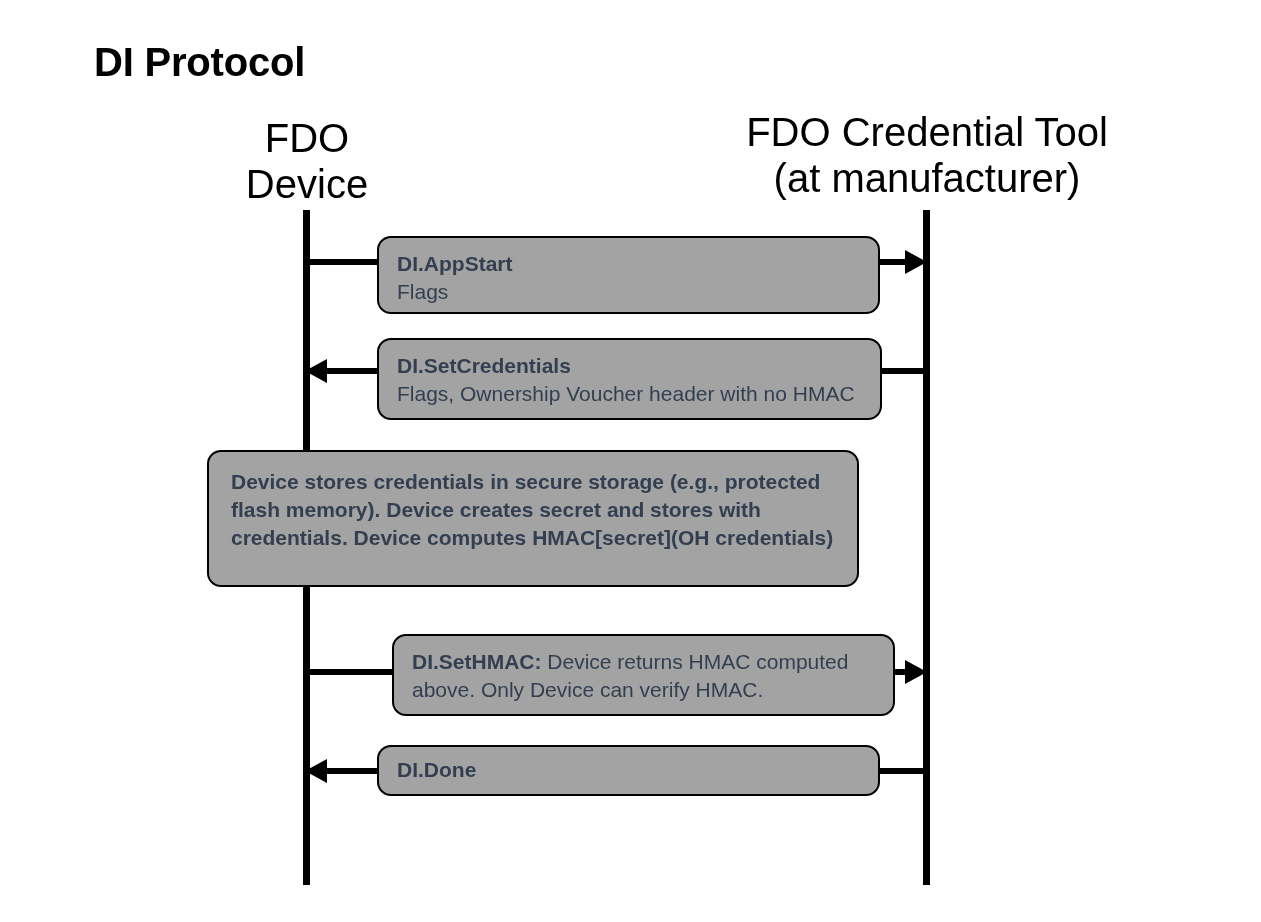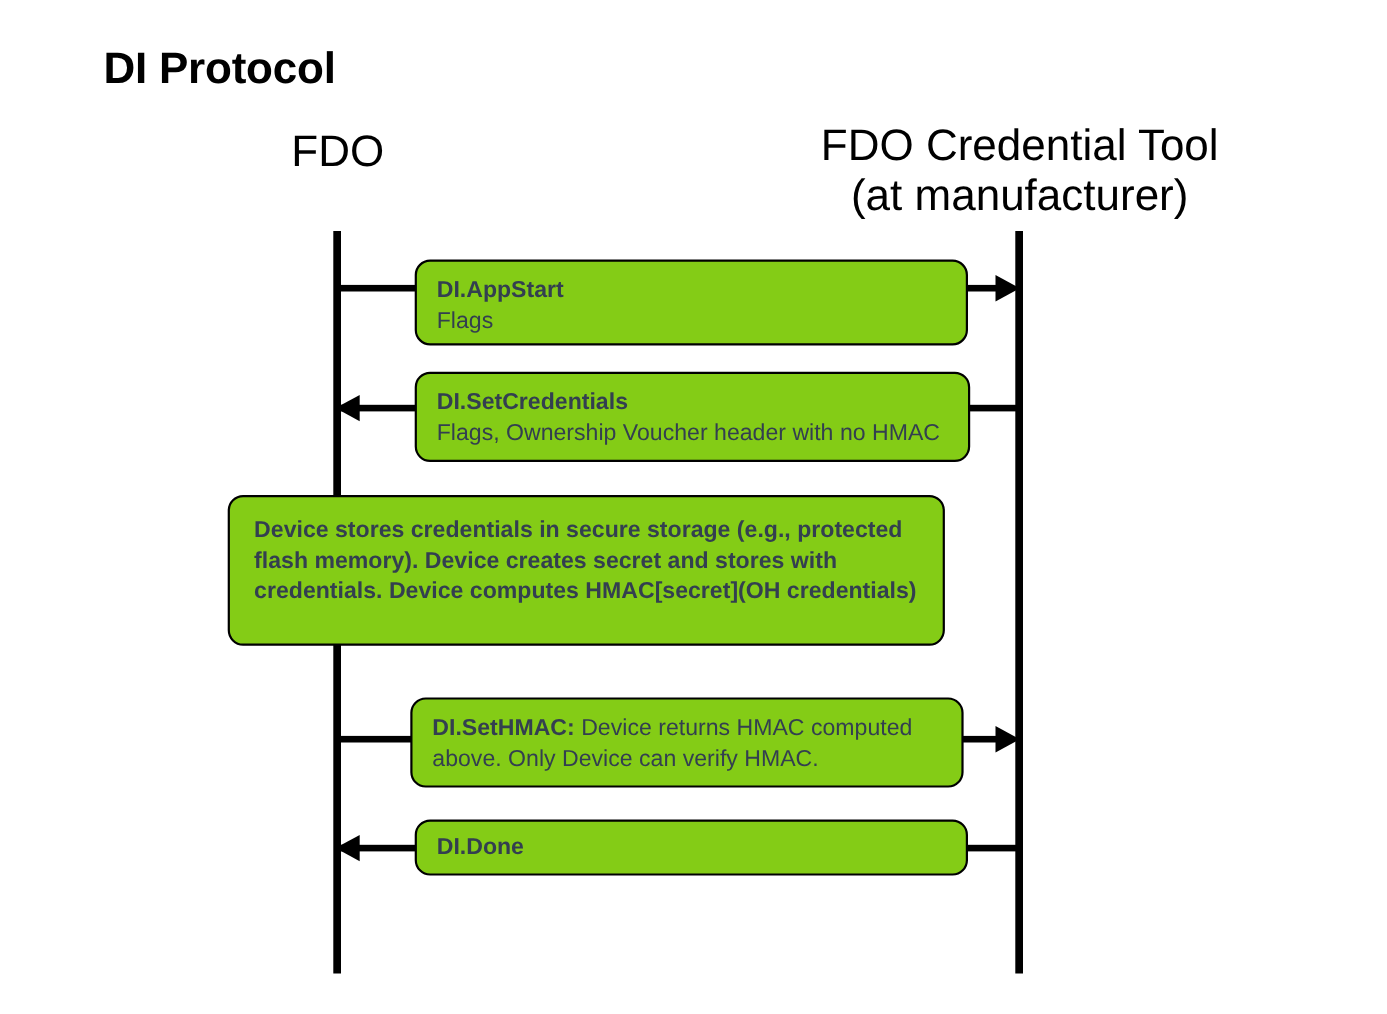--- a/index.html
+++ b/index.html
@@ -91,21 +91,21 @@
   }
   .arrowhead.left {
     border-top: 12px solid transparent;
     border-bottom: 12px solid transparent;
     border-right: 22px solid #000000;
   }
 
   
   .msgbox {
     position: absolute;
-    background: #84cc16;
+    background: #a3a3a3;
     border: 2.5px solid #000000;
     border-radius: 14px;
     box-sizing: border-box;
     z-index: 5;
     padding: 12px 18px;
     color: #333f50;
     font-size: 21px;
     line-height: 28px;
   }
   .msgbox .ln { display: block; white-space: nowrap; }
@@ -119,34 +119,35 @@
     height: 137px;
     padding: 16px 22px;
     font-weight: bold;
     font-size: 21px;
     line-height: 28px;
     font-stretch: semi-condensed;
   }
 
   #box-appstart       { left: 377px; top: 236px;  width: 503px; height: 78px; }
   #box-setcredentials { left: 377px; top: 338px;  width: 505px; height: 82px; }
-  #box-sethmac        { left: 373px; top: 634px;  width: 503px; height: 82px; }
+  #box-sethmac        { left: 392px; top: 634px;  width: 503px; height: 82px; }
   #box-done           { left: 377px; top: 745px;  width: 503px; height: 51px; padding-top: 10px; }
 
   #box-done .ln { line-height: 26px; }
 </style>
 </head>
 <body>
 
 <div id="canvas">
 
   <div class="title">DI Protocol</div>
 
   <div class="lifeline-header" id="header-device">
     <span class="hdr-line">FDO</span>
+    <span class="hdr-line">Device</span>
   </div>
 
   <div class="lifeline-header" id="header-tool">
     <span class="hdr-line">FDO Credential Tool</span>
     <span class="hdr-line">(at manufacturer)</span>
   </div>
 
   <div class="lifeline" id="lifeline-device"></div>
   <div class="lifeline" id="lifeline-tool"></div>
 

